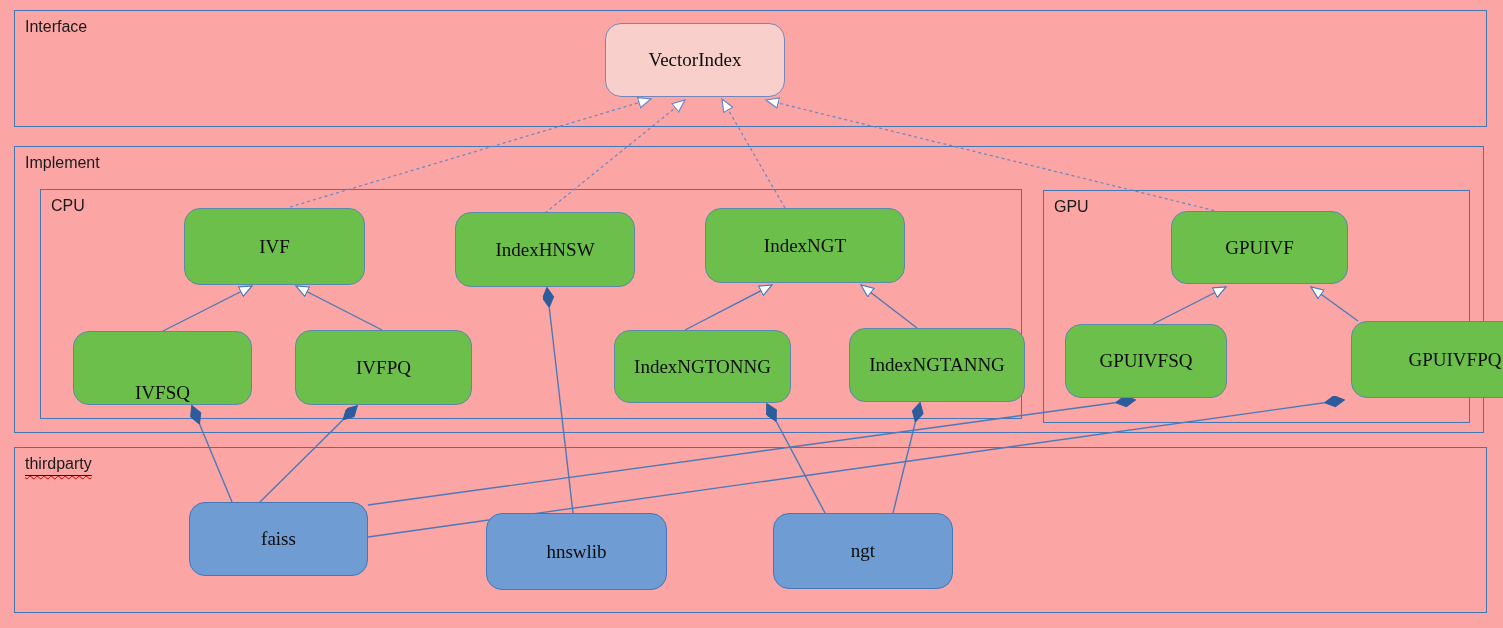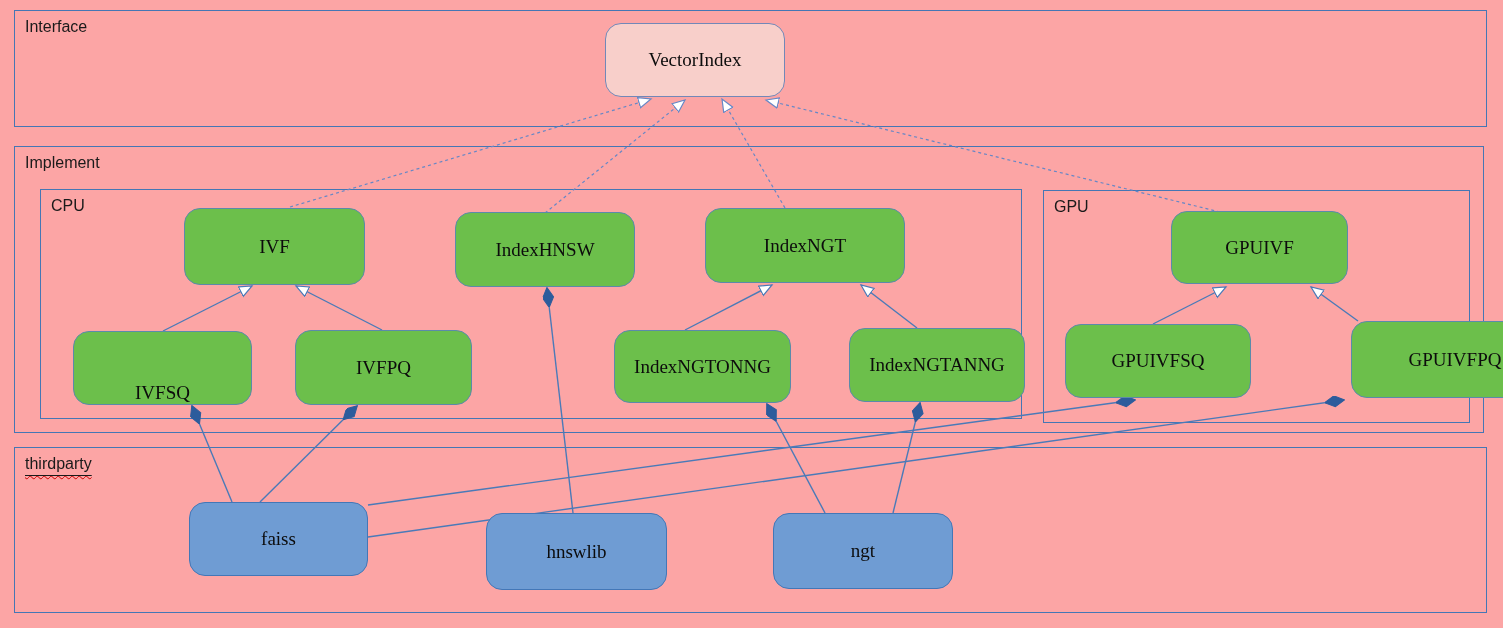--- a/index.html
+++ b/index.html
@@ -149,21 +149,21 @@
   </div>
   <div class="node green" style="left:295px; top:330px; width:177px; height:75px;">
     <span>IVFPQ</span>
   </div>
   <div class="node green" style="left:614px; top:330px; width:177px; height:73px;">
     <span>IndexNGTONNG</span>
   </div>
   <div class="node green" style="left:827px; top:328px; width:176px; height:74px;margin-left:22px;">
     <span>IndexNGTANNG</span>
   </div>
-  <div class="node green" style="left:1065px; top:324px; width:186px; height:74px;">
+  <div class="node green" style="left:1065px; top:324px; width:162px; height:74px;">
     <span>GPUIVFSQ</span>
   </div>
   <div class="node green" style="left:1319px; top:321px; width:208px; height:77px;margin-left:32px;">
     <span>GPUIVFPQ</span>
   </div>
 
   <div class="node blue" style="left:189px; top:502px; width:179px; height:74px;">
     <span>faiss</span>
   </div>
   <div class="node blue" style="left:486px; top:513px; width:181px; height:77px;">

